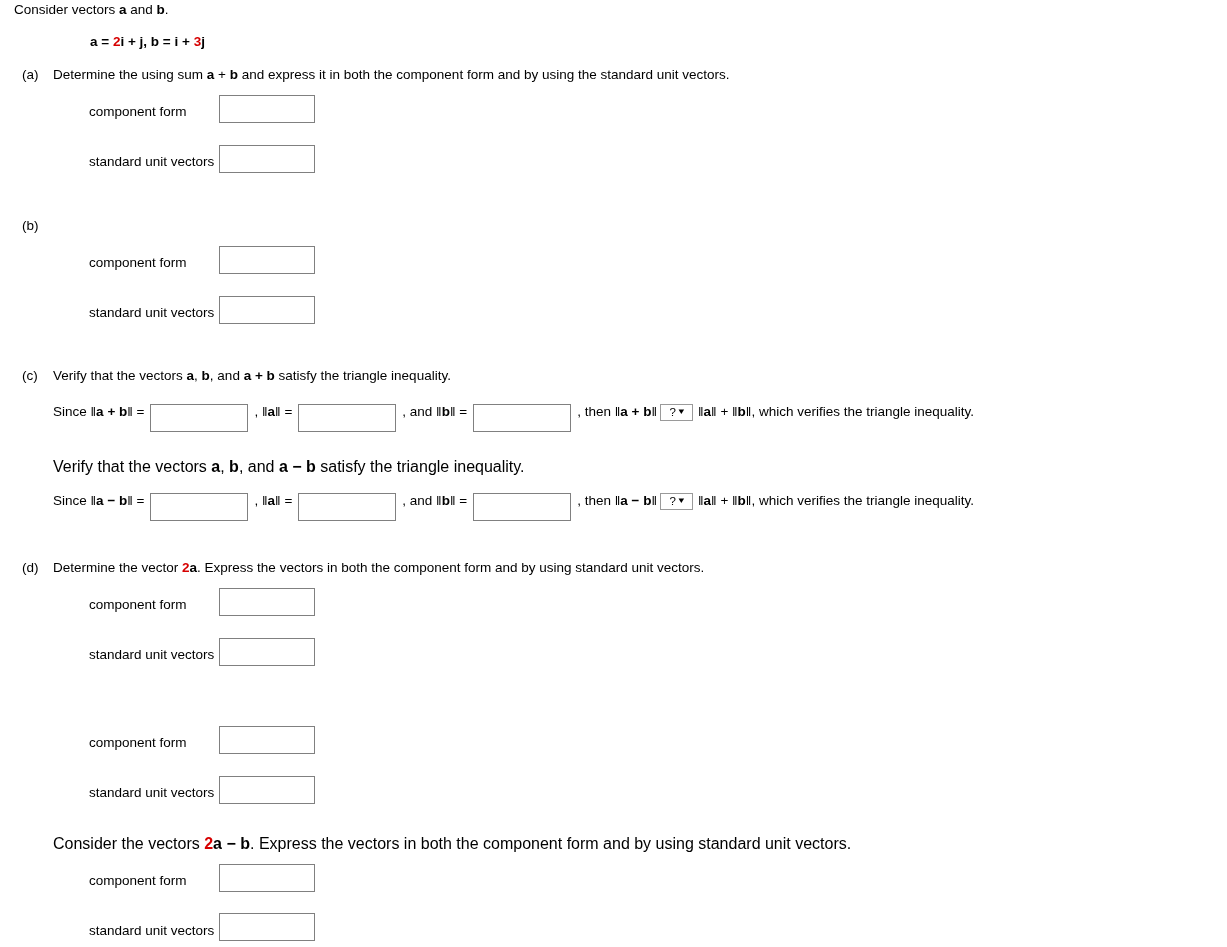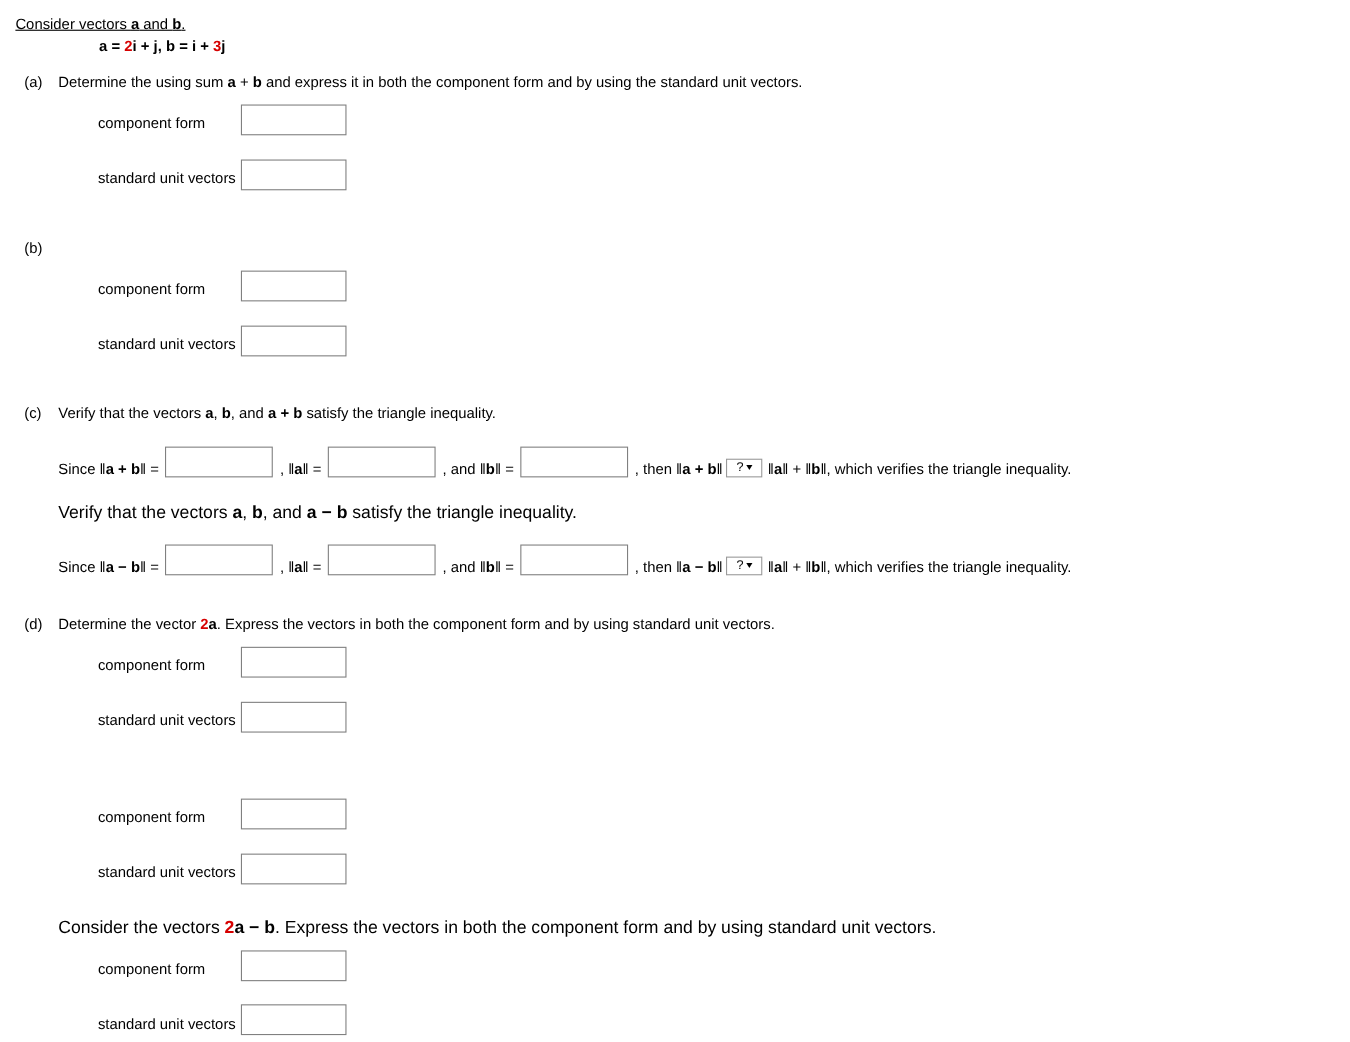--- a/index.html
+++ b/index.html
@@ -18,24 +18,23 @@
   }
   .page {
     position: relative;
     width: 1227px;
     height: 947px;
   }
   
   .intro {
     position: absolute;
     left: 14px;
-    top: 14px;
-    font-size: 13.5px;
-    white-space: nowrap;
-    text-decoration: underline;
+    top: 2px;
+    font-size: 13.5px;
+    white-space: nowrap;
   }
   .eqline {
     position: absolute;
     left: 90px;
     top: 34px;
     font-size: 13.5px;
     white-space: nowrap;
   }
   b.v { font-weight: bold; }
   .red { color: #d60000; font-weight: bold; }
@@ -79,21 +78,21 @@
     color: #000;
     outline: none;
   }
   
   .ti-row {
     position: absolute;
     left: 53px;
     height: 30px;
     white-space: nowrap;
     display: flex;
-    align-items: flex-end;
+    align-items: flex-start;
     font-size: 13.5px;
   }
   .ti-row .txt { display: inline-block; }
   .ti-row .inbox {
     width: 98px;
     height: 28px;
     border: 1px solid #808080;
     background: #fff;
     box-sizing: border-box;
     margin: 0 6px;

